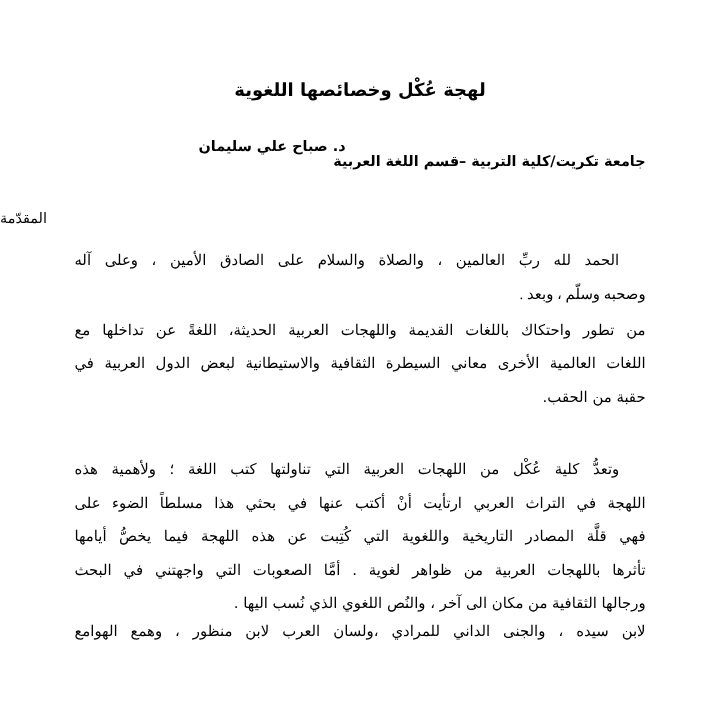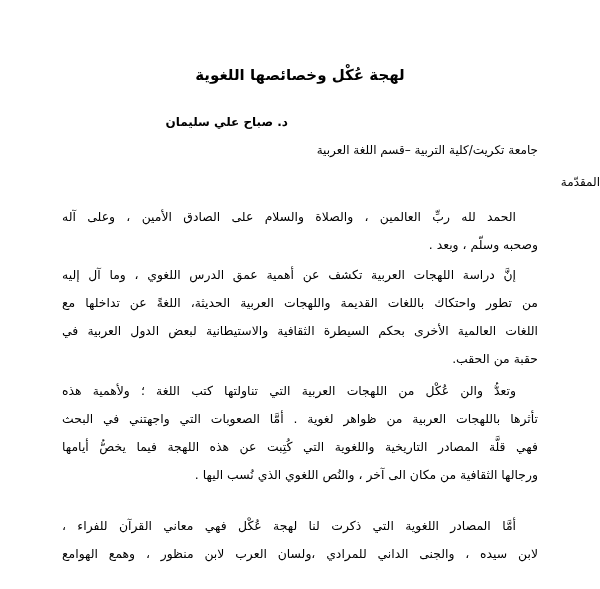--- a/index.html
+++ b/index.html
@@ -33,31 +33,31 @@
     .author {
       position: absolute;
       top: 115px;
       right: 312px;
       font-weight: bold;
       font-size: 12px;
       white-space: nowrap;
     }
     .affiliation {
       position: absolute;
-      top: 143px;
+      top: 127px;
       right: 62px;
-      font-weight: normal;
+      font-weight: bold;
       font-size: 12px;
       white-space: nowrap;
     }
     .section-heading {
       position: absolute;
       top: 175px;
       left: 0; right: 0;
-      text-align: right;
+      text-align: left;
       font-size: 12px;
     }
     .para {
       position: absolute;
       right: 62px;
       width: 476px;
       font-size: 12.4px;
       line-height: 28px;
       text-align: justify;
       text-align-last: right;
@@ -68,50 +68,49 @@
       text-align: justify;
       text-align-last: justify;
       overflow: hidden;
     }
     .para .line.last {
       text-align-last: right;
     }
     .para .line.indent {
       padding-right: 22px;
     }
-    #p1 { top: 203px; }
+    #p1 { top: 203px; font-family: Liberation Serif, serif; }
     #p2 { top: 261px; }
     #p3 { top: 377px; }
     #p4 { top: 512px; }
   </style>
 </head>
 <body>
 
 <div class="page">
   <div class="title">لهجة عُكْل وخصائصها اللغوية</div>
   <div class="author">د. صباح علي سليمان</div>
   <div class="affiliation">جامعة تكريت/كلية التربية –قسم اللغة العربية</div>
   <div class="section-heading">المقدّمة</div>
 
   <div class="para" id="p1">
     <span class="line indent">الحمد لله ربِّ العالمين ، والصلاة والسلام على الصادق الأمين ، وعلى آله</span>
     <span class="line last">وصحبه وسلّم ، وبعد .</span>
   </div>
 
   <div class="para" id="p2">
-    <span class="line indent">إنَّ دراسة اللهجات العربية تكشف عن أهمية عمق الدرس اللغوي ، وما آل إليه</span>
     <span class="line">من تطور واحتكاك باللغات القديمة واللهجات العربية الحديثة، اللغةً عن تداخلها مع</span>
-    <span class="line">اللغات العالمية الأخرى بحكم السيطرة الثقافية والاستيطانية لبعض الدول العربية في</span>
+    <span class="line">اللغات العالمية الأخرى معاني السيطرة الثقافية والاستيطانية لبعض الدول العربية في</span>
     <span class="line last">حقبة من الحقب.</span>
   </div>
 
   <div class="para" id="p3">
-    <span class="line indent">وتعدُّ والن عُكْل من اللهجات العربية التي تناولتها كتب اللغة ؛ ولأهمية هذه</span>
+    <span class="line indent">وتعدُّ كلية عُكْل من اللهجات العربية التي تناولتها كتب اللغة ؛ ولأهمية هذه</span>
+    <span class="line">اللهجة في التراث العربي ارتأيت أنْ أكتب عنها في بحثي هذا مسلطاً الضوء على</span>
+    <span class="line">فهي قلَّة المصادر التاريخية واللغوية التي كُتِبت عن هذه اللهجة فيما يخصُّ أيامها</span>
     <span class="line">تأثرها باللهجات العربية من ظواهر لغوية . أمَّا الصعوبات التي واجهتني في البحث</span>
-    <span class="line">فهي قلَّة المصادر التاريخية واللغوية التي كُتِبت عن هذه اللهجة فيما يخصُّ أيامها</span>
     <span class="line last">ورجالها الثقافية من مكان الى آخر ، والنُص اللغوي الذي نُسب اليها .</span>
   </div>
 
   <div class="para" id="p4">
-    <span class="line indent">أمَّا المصادر اللغوية التي ذكرت لنا لهجة عُكْل فهي معاني القرآن للفراء ،</span>
     <span class="line">لابن سيده ، والجنى الداني للمرادي ،ولسان العرب لابن منظور ، وهمع الهوامع</span>
   </div>
 </div>
 
 </body></html>

